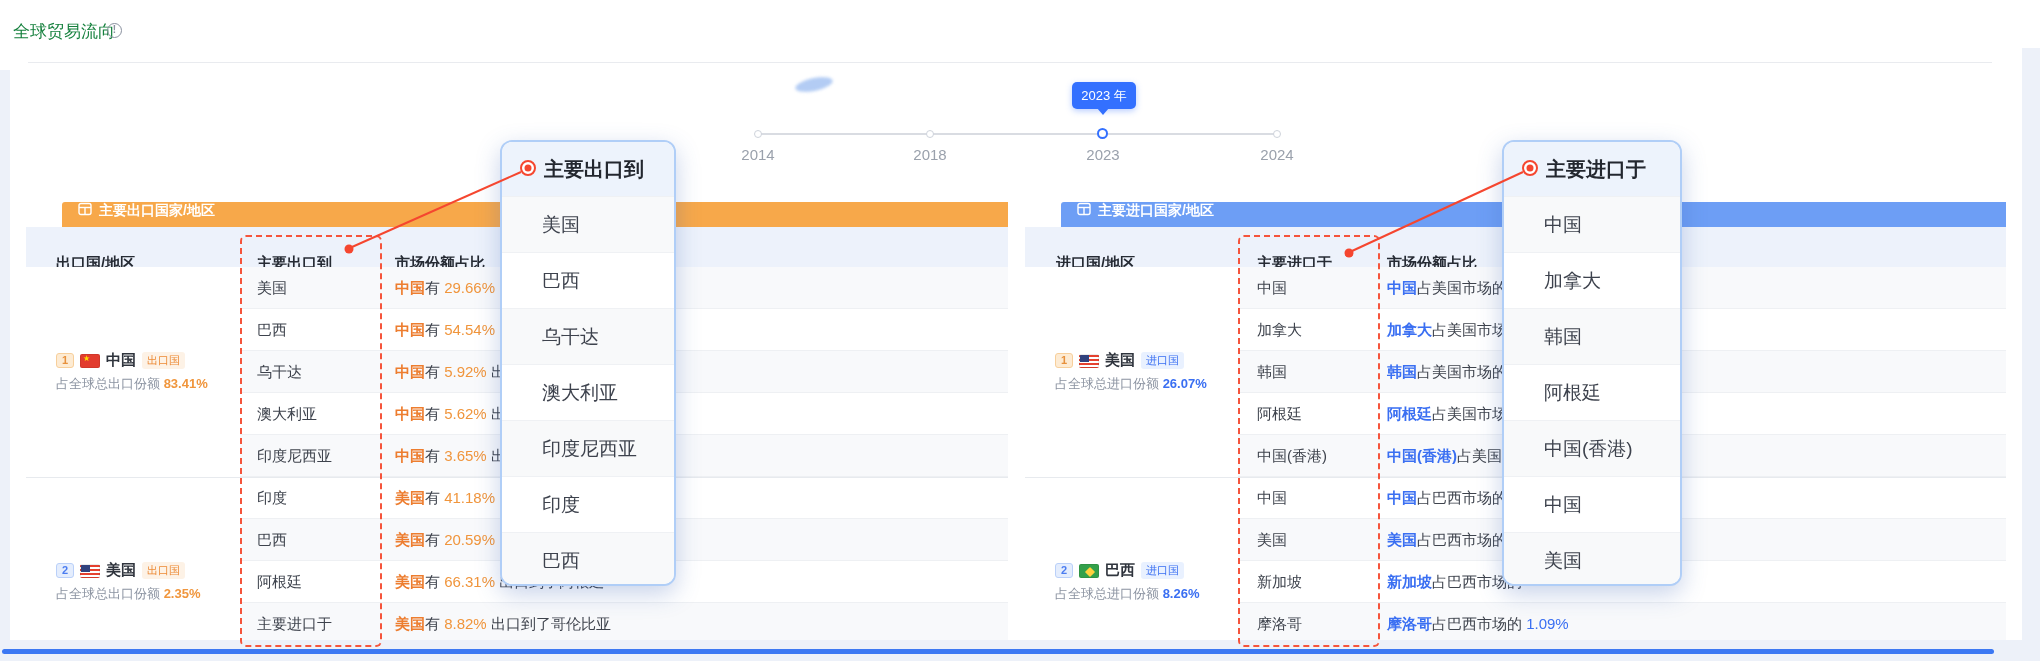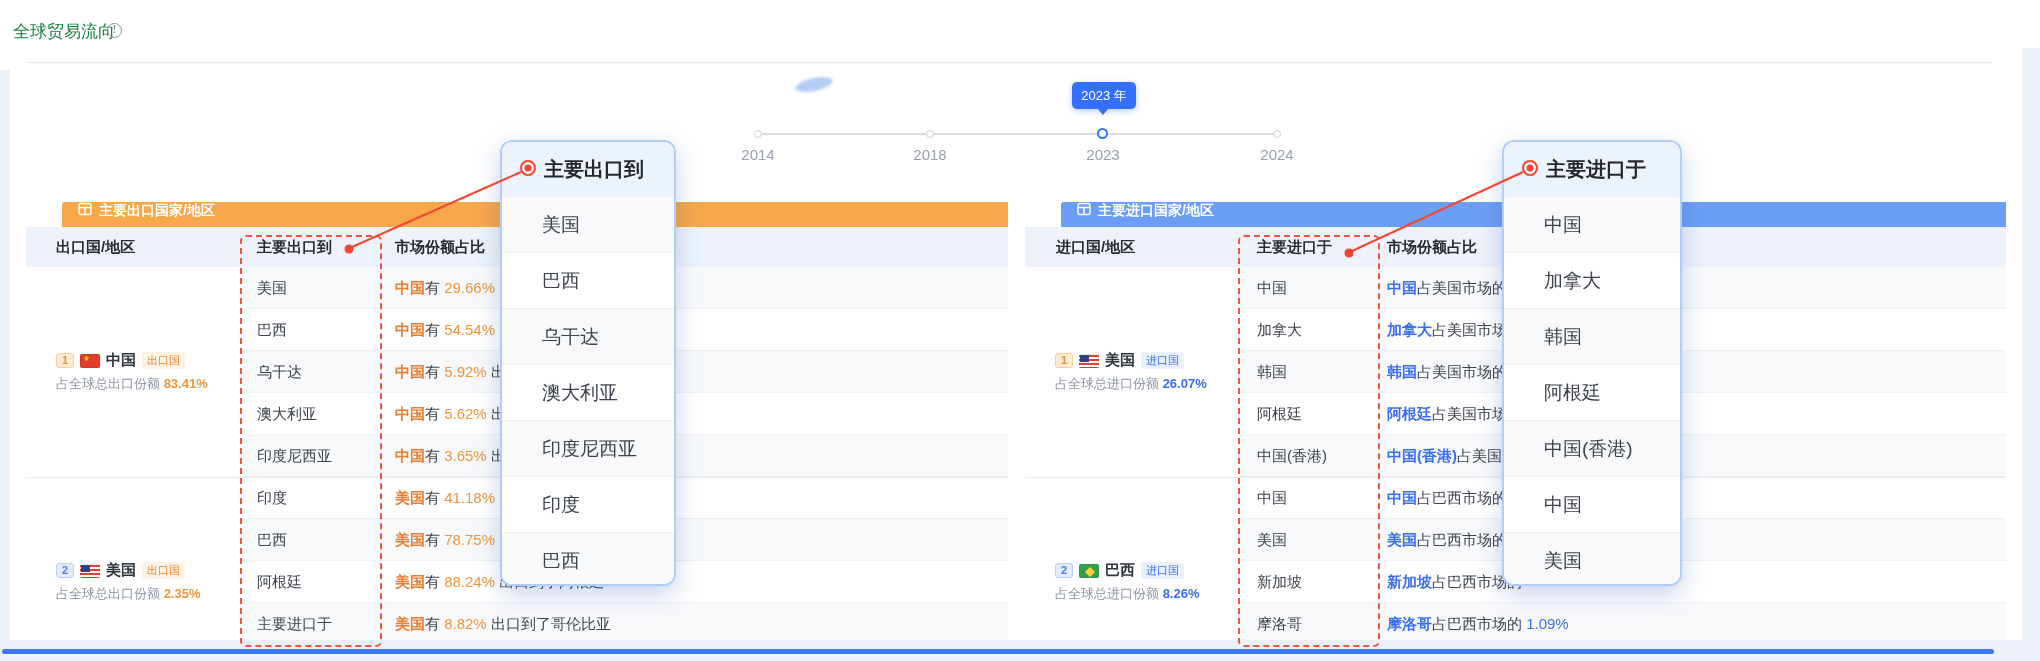--- a/index.html
+++ b/index.html
@@ -24,21 +24,21 @@
   .year-label { position:absolute; top:146px; width:60px; text-align:center; font-size:15px; color:#9aa1ac; }
   .year-tooltip { position:absolute; left:1072px; top:82px; width:64px; height:27px; background:#3370ff; border-radius:5px; color:#fff; font-size:13px; text-align:center; line-height:27px; box-shadow:0 2px 6px rgba(51,112,255,.35); }
   .year-tooltip-arrow { position:absolute; left:1097px; top:108px; width:0; height:0; border-left:6px solid transparent; border-right:6px solid transparent; border-top:7px solid #3370ff; }
 
   
   .trade-table { position:absolute; top:202px; width:982px; height:438px; overflow:hidden; background:#fff; }
   .tbar { position:absolute; left:0; top:0; width:100%; height:25px; display:flex; gap:7px; padding-left:16px; color:#fff; font-size:14px; font-weight:700; border-radius:3px 3px 0 0;margin-left:36px; }
   .tbar.orange { background:#f7a84a; }
   .tbar.blue { background:#6d9ef5; }
   .thead { position:absolute; left:0; top:25px; width:100%; height:40px; background:#edf2fb; font-size:15px; font-weight:700; color:#262b34; }
-  .thead span { position:absolute; line-height:40px; white-space:nowrap; }
+  .thead span { position:absolute; line-height:40px; white-space:nowrap;margin-top:16px; }
   .trow { position:absolute; left:214px; width:768px; height:42px; border-bottom:1px solid #eef0f3; }
   .trow.alt { background:#f8f9fb; }
   .c2 { position:absolute; left:17px; line-height:42px; font-size:15px; color:#3e434d; white-space:nowrap; }
   .c3 { position:absolute; left:155px; line-height:42px; font-size:15px; color:#3e434d; white-space:nowrap; }
   .rtable .trow { left:213px; }
   .rtable .c2 { left:19px; }
   .rtable .c3 { left:149px; }
   .gcell { position:absolute; left:0; width:214px; height:210px; display:flex; flex-direction:column; justify-content:center; gap:5px; padding-left:30px; background:#fff; }
   .rtable .gcell { width:213px; }
   .gdiv { position:absolute; left:0; top:275px; width:100%; height:1px; background:#e7eaee; }
@@ -139,25 +139,25 @@
     <div class="trow alt" style="top:233px">
       <span class="c2">印度尼西亚</span>
       <span class="c3"><span class="hl-o">中国</span><span>有 </span><span class="pct-o">3.65%</span><span> 出口到了印度尼西亚</span></span>
     </div>
     <div class="trow" style="top:275px">
       <span class="c2">印度</span>
       <span class="c3"><span class="hl-o">美国</span><span>有 </span><span class="pct-o">41.18%</span><span> 出口到了印度</span></span>
     </div>
     <div class="trow alt" style="top:317px">
       <span class="c2">巴西</span>
-      <span class="c3"><span class="hl-o">美国</span><span>有 </span><span class="pct-o">78.75%</span><span> 出口到了巴西</span></span>
+      <span class="c3"><span class="hl-o">美国</span><span>有 </span><span class="pct-o">20.59%</span><span> 出口到了巴西</span></span>
     </div>
     <div class="trow" style="top:359px">
       <span class="c2">阿根廷</span>
-      <span class="c3"><span class="hl-o">美国</span><span>有 </span><span class="pct-o">88.24%</span><span> 出口到了阿根廷</span></span>
+      <span class="c3"><span class="hl-o">美国</span><span>有 </span><span class="pct-o">66.31%</span><span> 出口到了阿根廷</span></span>
     </div>
     <div class="trow alt" style="top:401px">
       <span class="c2">主要进口于</span>
       <span class="c3"><span class="hl-o">美国</span><span>有 </span><span class="pct-o">8.82%</span><span> 出口到了哥伦比亚</span></span>
     </div>
 
     <div class="gcell" style="top:65px">
       <div class="gline1">
         <span class="rank orange">1</span>
         <span class="flag flag-cn"></span>

